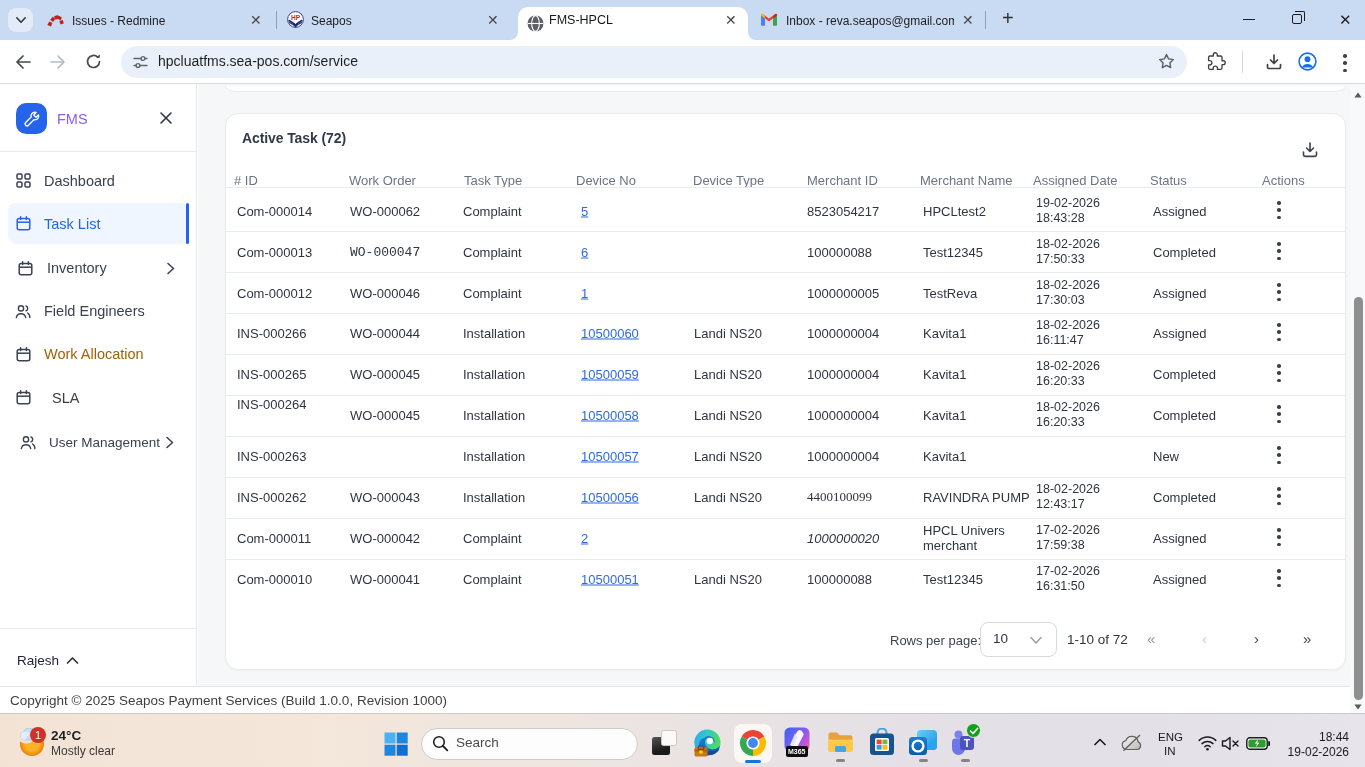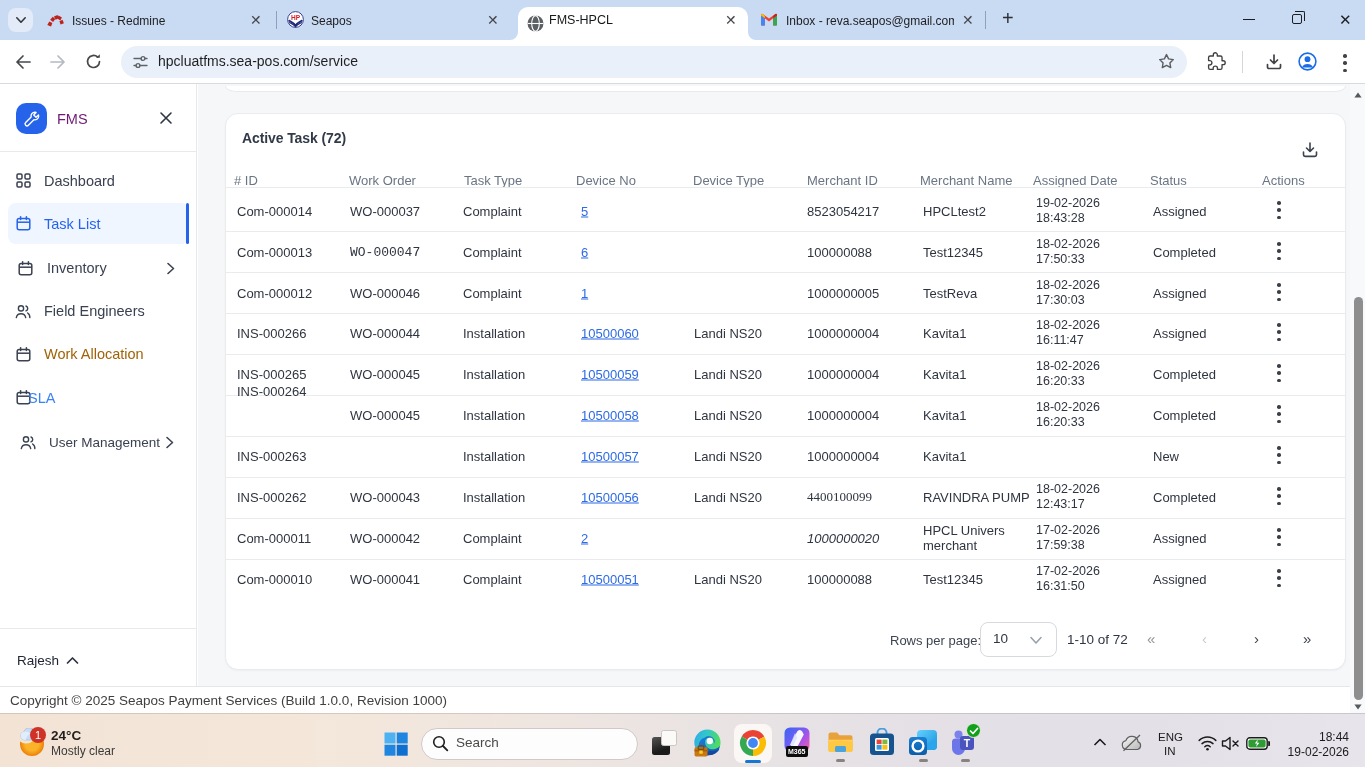--- a/index.html
+++ b/index.html
@@ -135,21 +135,21 @@
     <div class="dot" style="background:#404245"></div>
     <div class="dot" style="background:#404245"></div>
   </div>
 <div class="abs" id="content"></div>
 <div class="abs" id="slivercard"></div>
 <div class="abs" id="sidebar"></div>
 <div class="abs" style="left:16px;top:103px;width:31px;height:31px;border-radius:10px;background:#2563eb;"></div>
 <svg class="abs" style="left:23px;top:110px" width="18" height="18" viewBox="0 0 17 17">
     <path d="M11.2 2.1 a3.6 3.6 0 0 0 -3.5 4.5 L2.5 11.8 a1.8 1.8 0 0 0 2.6 2.6 L10.3 9.2 a3.6 3.6 0 0 0 4.5 -3.5 l-.2 -1.1 -2.3 2.3 -2.2 -2.2 2.3 -2.3z" fill="none" stroke="#fff" stroke-width="1.3" stroke-linejoin="round"></path>
   </svg>
-<div class="txt" style="left:57px;top:111px;font-size:14.5px;color:#701a75;">FMS</div>
+<div class="txt" style="left:57px;top:111px;font-size:14.5px;color:#8b5cf6;">FMS</div>
 <svg class="abs" style="left:159px;top:111px" width="14" height="14" viewBox="0 0 14 14">
     <path d="M2 2 L12 12 M12 2 L2 12" stroke="#2e3440" stroke-width="1.6" stroke-linecap="round"></path>
   </svg>
 <div class="abs" style="left:0px;top:151px;width:197px;height:1px;background:#e7e9ec;"></div>
 <div class="abs" style="left:0px;top:628px;width:197px;height:1px;background:#e7e9ec;"></div>
 <div class="txt" style="left:17px;top:653px;font-size:13.5px;color:#202634;">Rajesh</div>
 <svg class="abs" style="left:66px;top:656px" width="13" height="9" viewBox="0 0 13 9">
     <path d="M1.5 7 L6.5 2 L11.5 7" stroke="#2e3440" stroke-width="1.7" fill="none" stroke-linecap="round" stroke-linejoin="round"></path>
   </svg>
 <div class="abs" style="left:8px;top:203px;width:181px;height:41px;background:#eff6ff;border-radius:8px;"></div>
@@ -192,21 +192,21 @@
     <line x1="4.6" y1="0.8" x2="4.6" y2="3.4" stroke="#3a4150" stroke-width="1.5" stroke-linecap="round"></line>
     <line x1="10.4" y1="0.8" x2="10.4" y2="3.4" stroke="#3a4150" stroke-width="1.5" stroke-linecap="round"></line>
   </svg>
 <div class="txt" style="left:44px;top:346px;font-size:14.5px;color:#a16207;">Work Allocation</div>
 <svg class="abs" style="left:16px;top:390px" width="15" height="15" viewBox="0 0 15 15">
     <rect x="1.2" y="2.6" width="12.6" height="11.2" rx="2" fill="none" stroke="#3a4150" stroke-width="1.5"></rect>
     <line x1="1.2" y1="6.2" x2="13.8" y2="6.2" stroke="#3a4150" stroke-width="1.5"></line>
     <line x1="4.6" y1="0.8" x2="4.6" y2="3.4" stroke="#3a4150" stroke-width="1.5" stroke-linecap="round"></line>
     <line x1="10.4" y1="0.8" x2="10.4" y2="3.4" stroke="#3a4150" stroke-width="1.5" stroke-linecap="round"></line>
   </svg>
-<div class="txt" style="left:28px;top:390px;font-size:14.5px;color:#3b82f6;">SLA</div>
+<div class="txt" style="left:52px;top:390px;font-size:14.5px;color:#404040;">SLA</div>
 <svg class="abs" style="left:20px;top:435px" width="16" height="15" viewBox="0 0 16 15">
     <circle cx="6" cy="4.4" r="2.6" fill="none" stroke="#3a4150" stroke-width="1.4"></circle>
     <path d="M1.3 13.6 a4.8 4.8 0 0 1 9.4 0" fill="none" stroke="#3a4150" stroke-width="1.4" stroke-linecap="round"></path>
     <path d="M11 2 a2.6 2.6 0 0 1 0 4.9 M12.6 9 a4.9 4.9 0 0 1 2.2 4.6" fill="none" stroke="#3a4150" stroke-width="1.4" stroke-linecap="round"></path>
   </svg>
 <div class="txt" style="left:49px;top:435px;font-size:13.5px;color:#3a4150;">User Management</div>
 <svg class="abs" style="left:165px;top:436px" width="9" height="13" viewBox="0 0 9 13">
     <path d="M2 1.5 L7.5 6.5 L2 11.5" stroke="#3a4150" stroke-width="1.6" fill="none" stroke-linecap="round" stroke-linejoin="round"></path>
   </svg>
 <div class="abs" id="card"></div>
@@ -229,21 +229,21 @@
 <div class="rline" style="top:231px;"></div>
 <div class="rline" style="top:272px;"></div>
 <div class="rline" style="top:313px;"></div>
 <div class="rline" style="top:354px;"></div>
 <div class="rline" style="top:395px;"></div>
 <div class="rline" style="top:436px;"></div>
 <div class="rline" style="top:477px;"></div>
 <div class="rline" style="top:518px;"></div>
 <div class="rline" style="top:559px;"></div>
 <div class="cell" style="left:237px;top:211px;transform:translateY(-50%);">Com-000014</div>
-<div class="cell" style="left:350px;top:211px;transform:translateY(-50%);">WO-000037</div>
+<div class="cell" style="left:350px;top:211px;transform:translateY(-50%);">WO-000062</div>
 <div class="cell" style="left:463px;top:211px;transform:translateY(-50%);">Complaint</div>
 <div class="lnk" style="left:581px;top:211px;transform:translateY(-50%);">5</div>
 <div class="cell" style="left:807px;top:211px;transform:translateY(-50%);">8523054217</div>
 <div class="cell" style="left:923px;top:211px;transform:translateY(-50%);">HPCLtest2</div>
 <div class="date2" style="top:196px;">19-02-2026<br>18:43:28</div>
 <div class="cell" style="left:1153px;top:211px;transform:translateY(-50%);">Assigned</div>
 <div class="dots" style="top:201px;">
     <div class="dot"></div>
     <div class="dot"></div>
     <div class="dot"></div>
@@ -295,21 +295,21 @@
 <div class="cell" style="left:694px;top:374px;transform:translateY(-50%);">Landi NS20</div>
 <div class="cell" style="left:807px;top:374px;transform:translateY(-50%);">1000000004</div>
 <div class="cell" style="left:923px;top:374px;transform:translateY(-50%);">Kavita1</div>
 <div class="date2" style="top:359px;">18-02-2026<br>16:20:33</div>
 <div class="cell" style="left:1153px;top:374px;transform:translateY(-50%);">Completed</div>
 <div class="dots" style="top:364px;">
     <div class="dot"></div>
     <div class="dot"></div>
     <div class="dot"></div>
   </div>
-<div class="cell" style="left:237px;top:391px;transform:translateY(-50%);">INS-000264</div>
+<div class="cell" style="left:237px;top:404px;transform:translateY(-50%);">INS-000264</div>
 <div class="cell" style="left:350px;top:415px;transform:translateY(-50%);">WO-000045</div>
 <div class="cell" style="left:463px;top:415px;transform:translateY(-50%);">Installation</div>
 <div class="lnk" style="left:581px;top:415px;transform:translateY(-50%);">10500058</div>
 <div class="cell" style="left:694px;top:415px;transform:translateY(-50%);">Landi NS20</div>
 <div class="cell" style="left:807px;top:415px;transform:translateY(-50%);">1000000004</div>
 <div class="cell" style="left:923px;top:415px;transform:translateY(-50%);">Kavita1</div>
 <div class="date2" style="top:400px;">18-02-2026<br>16:20:33</div>
 <div class="cell" style="left:1153px;top:415px;transform:translateY(-50%);">Completed</div>
 <div class="dots" style="top:405px;">
     <div class="dot"></div>

